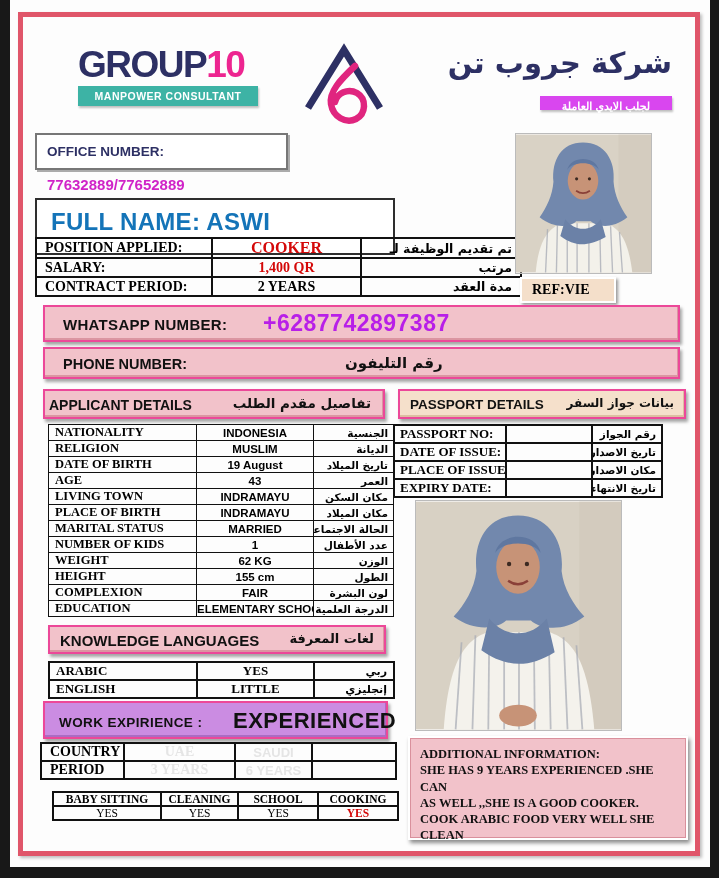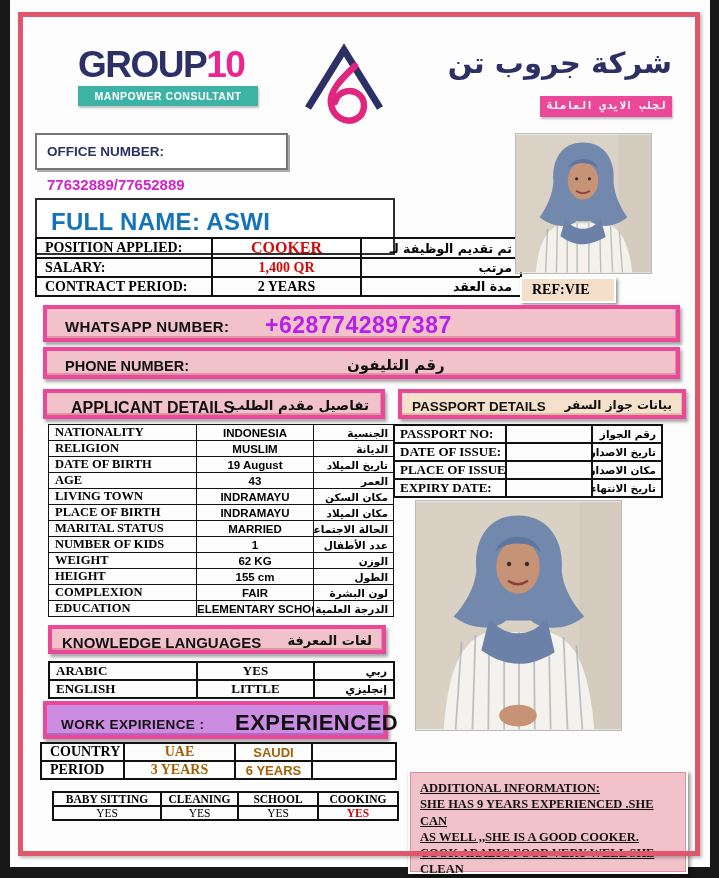--- a/index.html
+++ b/index.html
@@ -25,22 +25,22 @@
   .logo-word { font-size:37px; font-weight:800; letter-spacing:-1.5px; color:#2d3064; line-height:1; }
   .logo-word .num { color:#ed2590; }
   .logo-tagline {
     margin-top:3px; background:#3db3a5; color:#fff; text-align:center;
     font-size:10.5px; font-weight:700; letter-spacing:.5px; padding:4px 0;
     box-shadow:1px 2px 2px rgba(0,0,0,.25);
   }
   .company-ar { font-family:"DejaVu Sans", sans-serif; direction:rtl;
     color:#2d3064; font-weight:bold; font-size:29px; text-align:right; line-height:1.2; }
   .company-tag-ar {
-    background:#ec4899; color:#fff; font-family:Liberation Mono, monospace; direction:rtl;
-    font-size:11px; font-weight:bold; text-align:center; line-height:21px; height:21px;
+    background:#d946ef; color:#fff; font-family:Liberation Sans, sans-serif; direction:rtl;
+    font-size:11px; font-weight:bold; text-align:center; line-height:21px; height:14px;
     box-shadow:1px 2px 2px rgba(0,0,0,.25);
   }
 
   .office-box {
     border:2px solid #777; background:#fff; height:37px; line-height:33px;
     padding-left:10px; font-size:13.5px; font-weight:bold; color:#2d3064;
     box-shadow:2px 2px 0 rgba(70,70,70,.45);
   }
   .office-box .num { color:#d023c8; font-size:15px; }
 
@@ -60,21 +60,21 @@
 
   .photo { border:1px solid #bbb; }
 
   .ref-box {
     background:#f4dfca; border:2px solid #fff; box-shadow:2px 2px 3px rgba(0,0,0,.4);
     font-family:"Liberation Serif", serif; font-weight:bold; font-size:14px;
     height:26px; line-height:21px; padding-left:10px;
   }
 
   .bar {
-    border:4px solid #ec4899;
+    border:2px solid #ec4899;
     box-shadow:2px 3px 3px rgba(0,0,0,.35), inset -1px -2px 0 rgba(190,95,110,.45);
   }
   .bar.pink { background:#f2c2ca; }
   .bar.beige { background:#f5e0cb; box-shadow:2px 3px 3px rgba(0,0,0,.35), inset -1px -2px 0 rgba(190,150,110,.45); }
   .bar.purple { background:#cb8ce2; box-shadow:2px 3px 3px rgba(0,0,0,.35), inset -1px -2px 0 rgba(120,60,150,.4); }
   .bar .blk { font-weight:800; color:#111; }
   .bar .ar { font-family:"DejaVu Sans", sans-serif; direction:rtl; font-weight:bold; color:#111; }
 
   .t-app td { border:1.5px solid #111; height:14.2px; }
   .t-app .lbl { font-family:"Liberation Serif", serif; font-weight:bold; font-size:12.5px; padding-left:6px; }
@@ -85,21 +85,21 @@
   .t-pass .lbl { font-family:"Liberation Serif", serif; font-weight:bold; font-size:13px; padding-left:5px; }
   .t-pass .ar { font-family:"DejaVu Sans", sans-serif; font-size:10.5px; font-weight:bold; text-align:right; padding-right:5px; }
 
   .t-lang td { border:2px solid #111; height:15px; font-family:"Liberation Serif", serif; font-weight:bold; }
   .t-lang .lbl { font-size:13px; padding-left:6px; }
   .t-lang .val { font-size:13px; text-align:center; }
   .t-lang .ar { font-family:"DejaVu Sans", sans-serif; font-size:11px; text-align:right; padding-right:6px; }
 
   .t-country td { border:2px solid #111; height:16px; }
   .t-country .lbl { font-family:"Liberation Serif", serif; font-weight:bold; font-size:14px; padding-left:8px; }
-  .t-country .val { text-align:center; font-weight:bold; color:#a16207; font-size:13px;margin-left:16px; }
+  .t-country .val { text-align:center; font-weight:bold; color:#e5e5e5; font-size:13px;margin-left:16px; }
   .t-country .serif { font-family:"Liberation Serif", serif; font-size:14px; }
 
   .t-skill td { border:2px solid #111; height:14px; text-align:center; font-family:"Liberation Serif", serif; }
   .t-skill .hd { font-weight:bold; font-size:11.5px; }
   .t-skill .vl { font-size:11.5px; }
   .t-skill .redv { color:#d40808; font-weight:bold; }
 
   .add-info {
     background:#f2c2ca; border:2px solid #fff;
     box-shadow:2px 3px 4px rgba(0,0,0,.45), inset 0 0 0 1px rgba(200,110,125,.6);
@@ -196,21 +196,21 @@
   <span class="abs wa-label" style="left:18px; top:9px;">WHATSAPP NUMBER:</span>
   <span class="abs wa-num" style="left:218px; top:3px;">+6287742897387</span>
 </div>
 
 <div class="abs bar pink" style="left:43px; top:347px; width:637px; height:32px;">
   <span class="abs blk" style="left:18px; top:7px; font-size:14.5px;">PHONE NUMBER:</span>
   <span class="abs ar" style="left:300px; top:5px; font-size:15px;" dir="rtl">رقم التليفون</span>
 </div>
 
 <div class="abs bar pink" style="left:43px; top:389px; width:342px; height:30px;">
-  <span class="abs blk" style="left:24px; top:6px; font-size:16px;text-align:right;">APPLICANT DETAILS</span>
+  <span class="abs blk" style="left:4px; top:6px; font-size:14px;text-align:right;">APPLICANT DETAILS</span>
   <span class="abs ar" style="right:12px; top:4px; font-size:13.5px;" dir="rtl">تفاصيل مقدم الطلب</span>
 </div>
 
 <div class="abs bar beige" style="left:398px; top:389px; width:288px; height:30px;">
   <span class="abs blk" style="left:10px; top:6px; font-size:13.5px;">PASSPORT DETAILS</span>
   <span class="abs ar" style="right:10px; top:5px; font-size:12px;" dir="rtl">بيانات جواز السفر</span>
 </div>
 
 <table class="abs t-app" style="left:48px; top:424px; width:345px;">
   <colgroup>
@@ -408,20 +408,20 @@
   </tr>
   <tr>
     <td class="vl">YES</td>
     <td class="vl">YES</td>
     <td class="vl">YES</td>
     <td class="vl redv">YES</td>
   </tr>
 </tbody>
   </table>
 
-<div class="abs add-info" style="left:408px; top:770px; width:280px; height:104px;text-decoration:underline;">
+<div class="abs add-info" style="left:408px; top:736px; width:280px; height:104px;">
   <div>ADDITIONAL INFORMATION:</div>
   <div>SHE HAS 9 YEARS EXPERIENCED .SHE CAN</div>
   <div>AS WELL ,,SHE IS A GOOD COOKER.</div>
   <div>COOK ARABIC FOOD VERY WELL  SHE CLEAN</div>
 </div>
 
 <div class="frame"></div>
 
 </body></html>

